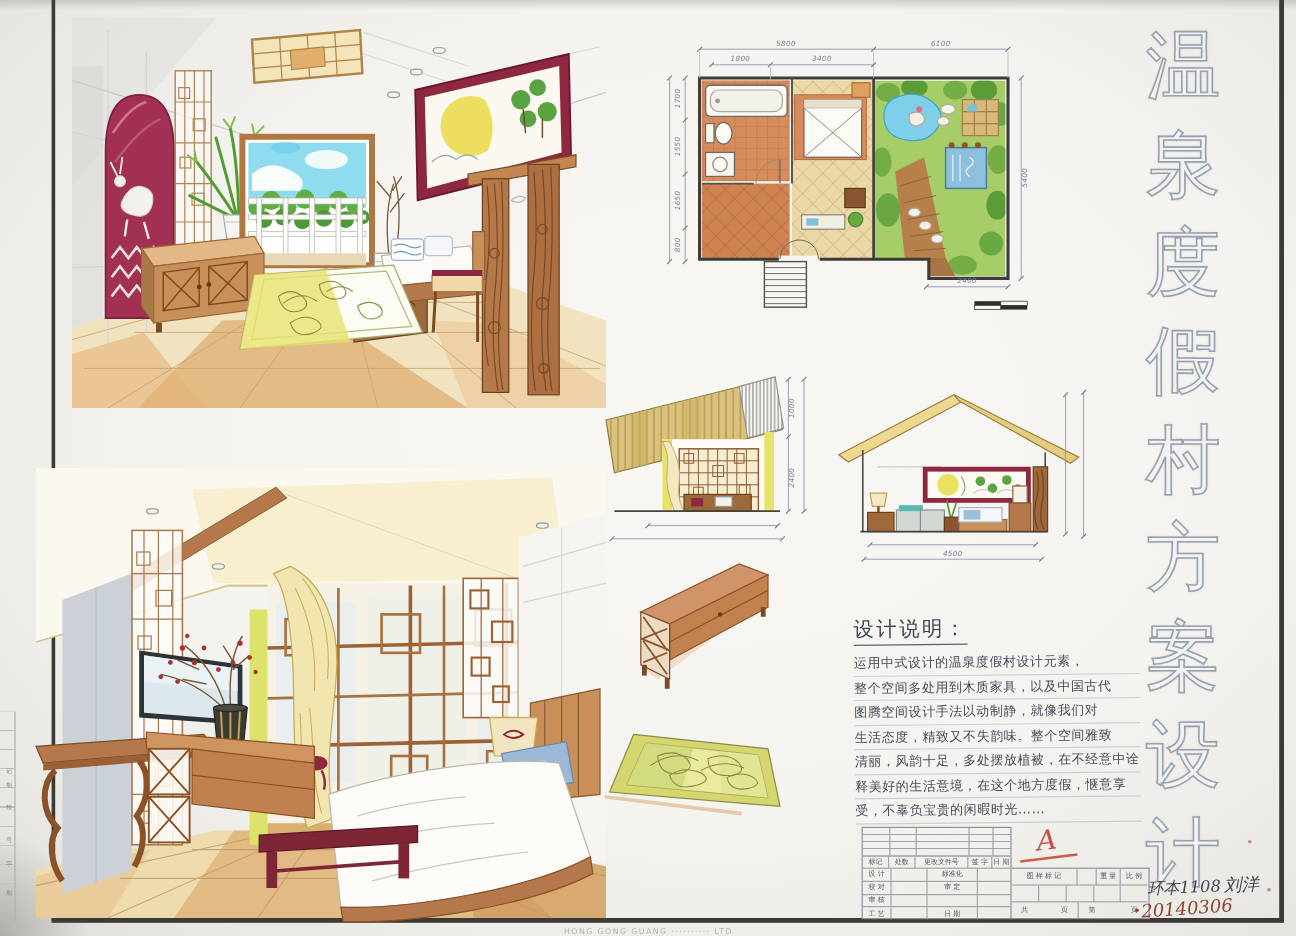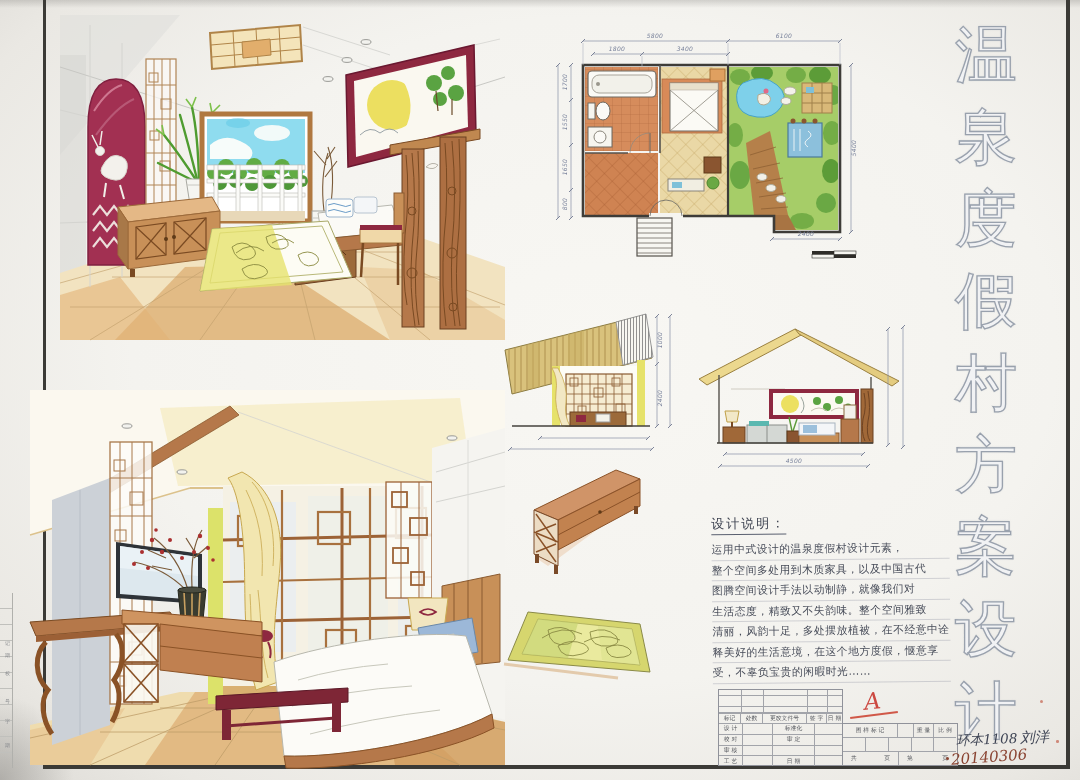--- a/index.html
+++ b/index.html
@@ -3,21 +3,21 @@
 <meta charset="utf-8">
 <style>
   html,body{margin:0;padding:0;background:#cfcdc9;}
   .board{position:relative;width:1080px;height:780px;overflow:hidden;
     font-family:"DejaVu Sans","Liberation Sans",sans-serif;
     background:radial-gradient(ellipse at 55% 45%, #f8f7f3 0%, #f4f3ef 55%, #eae8e3 85%, #dedcd7 100%);}
   .abs{position:absolute;}
   .border-line{position:absolute;background:#3b3a36;}
   svg{display:block;overflow:visible;}
   .dimtext{font-family:"DejaVu Sans","Liberation Sans",sans-serif;font-size:6px;font-style:italic;fill:#77809a;letter-spacing:.3px;}
-  .note-title{font-size:13px;color:#3f4452;display:inline-block;border-bottom:1.4px solid #5a6070;padding-bottom:1px;letter-spacing:2px;}
+  .note-title{font-size:17px;color:#3f4452;display:inline-block;border-bottom:1.4px solid #5a6070;padding-bottom:1px;letter-spacing:2px;}
   .note-line{font-size:10.8px;color:#464b58;line-height:19.5px;border-bottom:1px solid rgba(125,130,150,.30);white-space:nowrap;overflow:hidden;letter-spacing:.5px;}
   .callig{width:100%;height:82px;line-height:82px;text-align:center;font-size:62px;
     font-family:"DejaVu Serif","Liberation Serif",serif;color:#f1f2f4;
     -webkit-text-stroke:1.3px #99a1ad;text-shadow:0 0 2px rgba(150,156,168,.6);}
   .tb{font-size:5.8px;color:#53565c;}
   .tb-row{position:absolute;display:flex;}
   .tb-cell{border-right:1px solid #a2a4aa;border-bottom:1px solid #a2a4aa;display:flex;align-items:center;justify-content:center;height:100%;box-sizing:border-box;white-space:nowrap;overflow:hidden;}
   .noright{border-right:none!important;}
   .nobottom{border-bottom:none!important;}
   .vline{position:absolute;top:0;bottom:0;width:1px;background:#a2a4aa;}
@@ -888,14 +888,15 @@
 
   <div class="abs" style="left:864px;top:688px;font-size:23px;color:#cc4840;transform:rotate(-6deg);font-style:italic;font-family:'DejaVu Serif','Liberation Serif',serif;">A</div>
   <div class="abs" style="left:850px;top:714px;width:48px;height:2px;background:#d05848;transform:rotate(-7deg);"></div>
   <div class="abs hand" style="left:956px;top:731px;font-size:13.5px;transform:rotate(-2deg);">环本1108</div>
   <div class="abs hand" style="left:1020px;top:728px;font-size:14.5px;transform:rotate(-3deg);">刘洋</div>
   <div class="abs" style="left:946px;top:757px;width:3px;height:3px;border-radius:50%;background:#8a4432;"></div>
   <div class="abs hand-date" style="left:951px;top:748px;font-size:15px;transform:rotate(-4deg);">20140306</div>
   <div class="abs" style="left:1040px;top:700px;width:3px;height:3px;border-radius:50%;background:#d08a7a;"></div>
   <div class="abs" style="left:1056px;top:740px;width:2.5px;height:2.5px;border-radius:50%;background:#d08a7a;"></div>
 
+  <div class="abs" style="left:470px;top:772px;width:500px;font-size:6.5px;letter-spacing:1.2px;color:#b4b2ae;filter:blur(0.3px);white-space:nowrap;">HONG GONG GUANG ·········· LTD</div>
 
 </div>
 
 </body></html>

